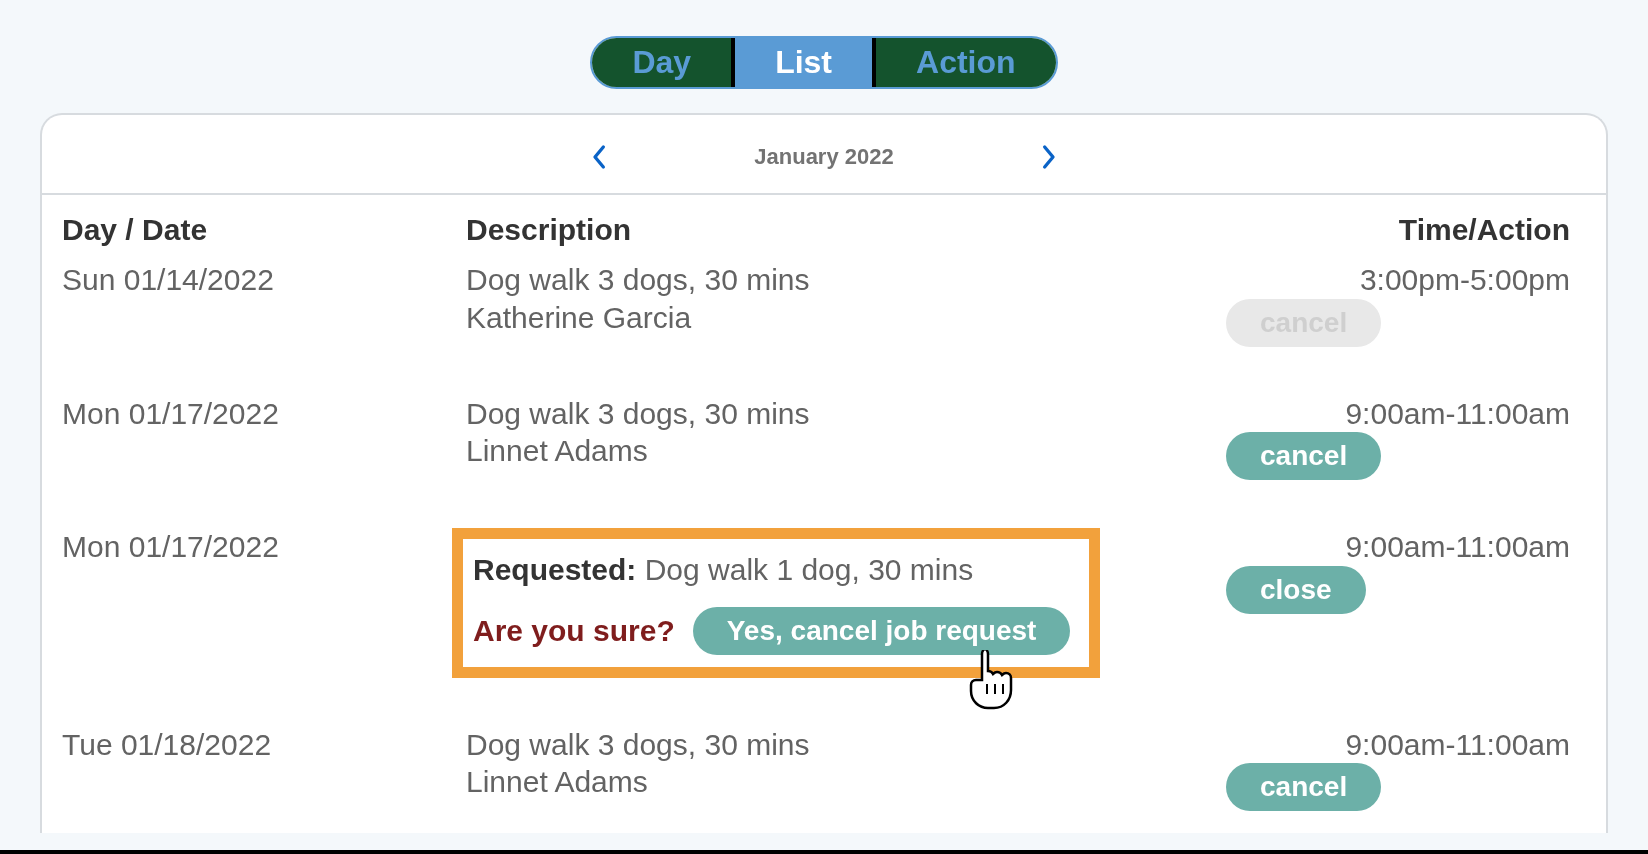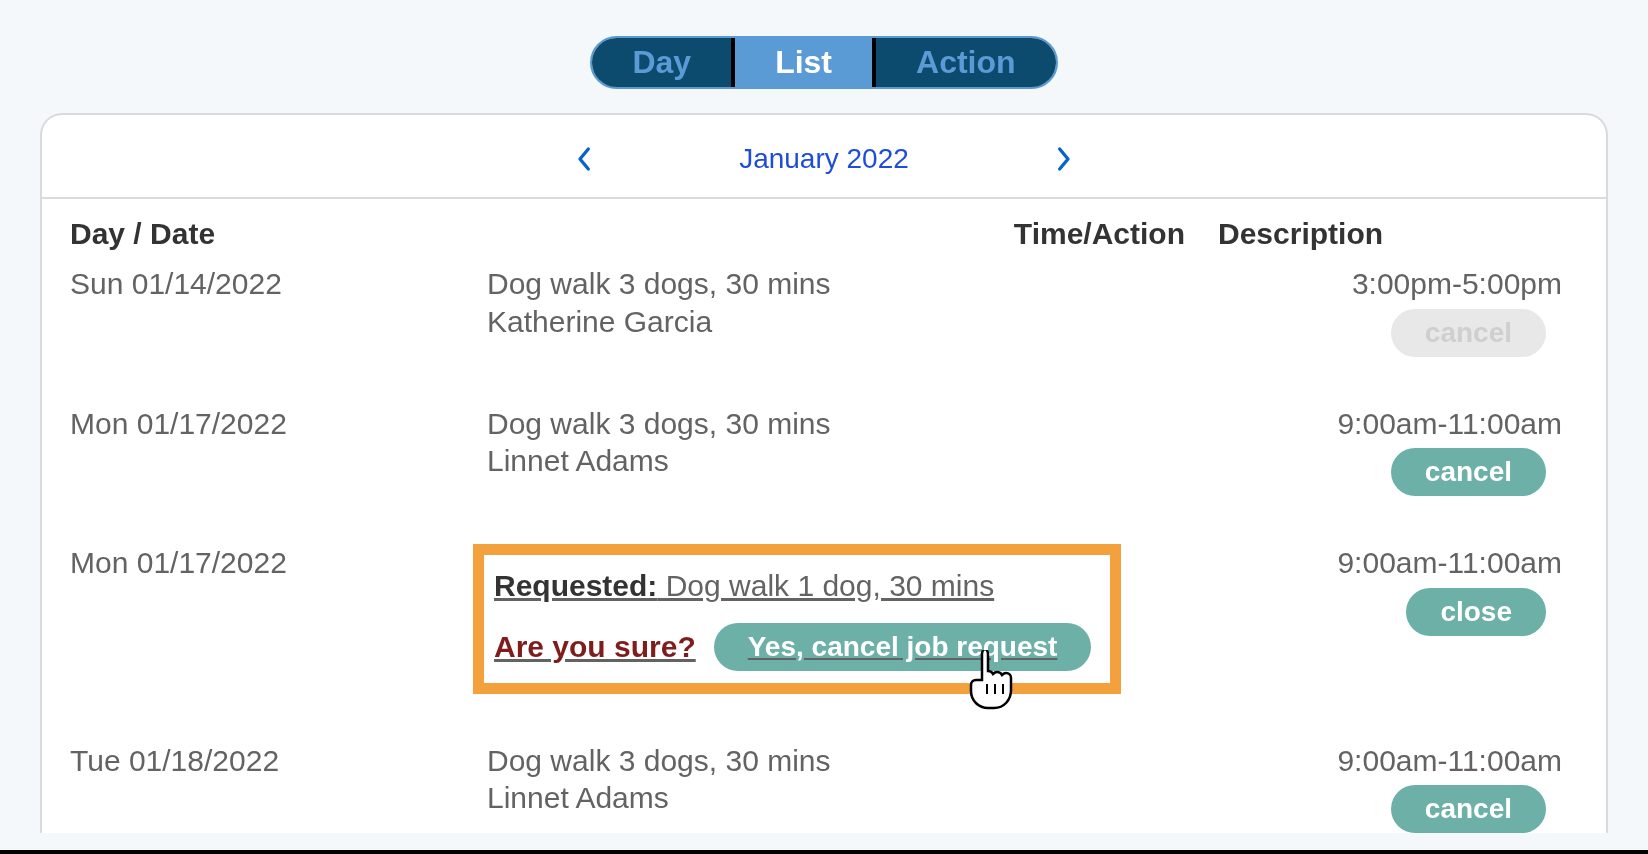--- a/index.html
+++ b/index.html
@@ -24,21 +24,21 @@
     border: 2px solid #5a9bd5;
     border-radius: 999px;
     overflow: hidden;
     background: #fff;
   }
   .tab {
     font-size: 32px;
     font-weight: 700;
     color: #5a9bd5;
     padding: 6px 40px;
-    background: #0c4a6e;
+    background: #14532d;
     cursor: pointer;
     user-select: none;
   }
   .tab + .tab { border-left: 4px solid #000000; }
   .tab.active { background: #5a9bd5; color: #fff; }
 
   
   .card {
     margin: 0 40px;
     background: #fff;
@@ -51,57 +51,57 @@
 
   .month-nav {
     display: flex;
     align-items: center;
     justify-content: center;
     gap: 140px;
     padding: 28px 0 22px;
     border-bottom: 2px solid #d7dbdf;
   }
   .month-title {
-    font-size: 28px;
-    font-weight: 400;
-    color: #1d4ed8;
+    font-size: 22px;
+    font-weight: 700;
+    color: #737373;
   }
   .chev {
     width: 28px; height: 28px;
     cursor: pointer;
     display: inline-flex; align-items: center; justify-content: center;
   }
   .chev svg { width: 20px; height: 28px; }
   .chev path { stroke: #0a63c7; stroke-width: 4; fill: none; stroke-linecap: round; stroke-linejoin: round; }
 
   
   .thead, .trow {
     display: grid;
     grid-template-columns: 400px 1fr 360px;
-    column-gap: 17px;
-    padding: 0 28px;
+    column-gap: 4px;
+    padding: 0 20px;
   }
   .thead {
     padding-top: 18px;
     padding-bottom: 6px;
   }
   .th {
     font-size: 30px;
     font-weight: 700;
     color: #333;
   }
   .th.right { text-align: right; padding-right: 16px; }
 
   .trow { align-items: start; padding-top: 8px; padding-bottom: 40px; }
   .cell { font-size: 30px; color: #636363; line-height: 1.25; }
   .cell.right { text-align: right; padding-right: 16px; }
 
   .desc-line2 { display: block; }
 
-  .action-wrap { margin-top: 6px; display: flex; justify-content: flex-end; padding-right: 16px; }
+  .action-wrap { display: flex; justify-content: flex-start; padding-right: 16px; }
   .pill {
     display: inline-block;
     font-size: 28px;
     font-weight: 700;
     color: #fff;
     background: #6cb0a8;
     border-radius: 999px;
     padding: 8px 34px;
     cursor: pointer;
     user-select: none;
@@ -115,21 +115,20 @@
 
   
   .highlight-box {
     border: 11px solid #f2a13c;
     padding: 12px 10px;
     margin-left: -14px;
     width: 648px;
     display: flex;
     flex-direction: column;
     gap: 18px;
-    text-decoration: underline;
   }
   .requested-line .label { font-weight: 700; color: #333; }
   .confirm-line {
     display: flex; align-items: center; gap: 18px; flex-wrap: wrap;
   }
   .confirm-line .q { font-weight: 700; font-size: 30px; color: #7f1d1d; }
 
   
   .cursor {
     position: absolute;
@@ -170,22 +169,22 @@
     <span class="month-title">January 2022</span>
     <span class="chev">
       <svg viewBox="0 0 24 32">
           <path d="M8 4 L18 16 L8 28"></path>
         </svg>
     </span>
   </div>
 
   <div class="thead">
     <div class="th">Day / Date</div>
+    <div class="th">Description</div>
     <div class="th right">Time/Action</div>
-    <div class="th">Description</div>
   </div>
 
   <div class="trow">
     <div class="cell">Sun 01/14/2022</div>
     <div class="cell">
       <span>Dog walk 3 dogs, 30 mins</span>
       <span class="desc-line2">Katherine Garcia</span>
     </div>
     <div class="cell right">
       <div>3:00pm-5:00pm</div>

